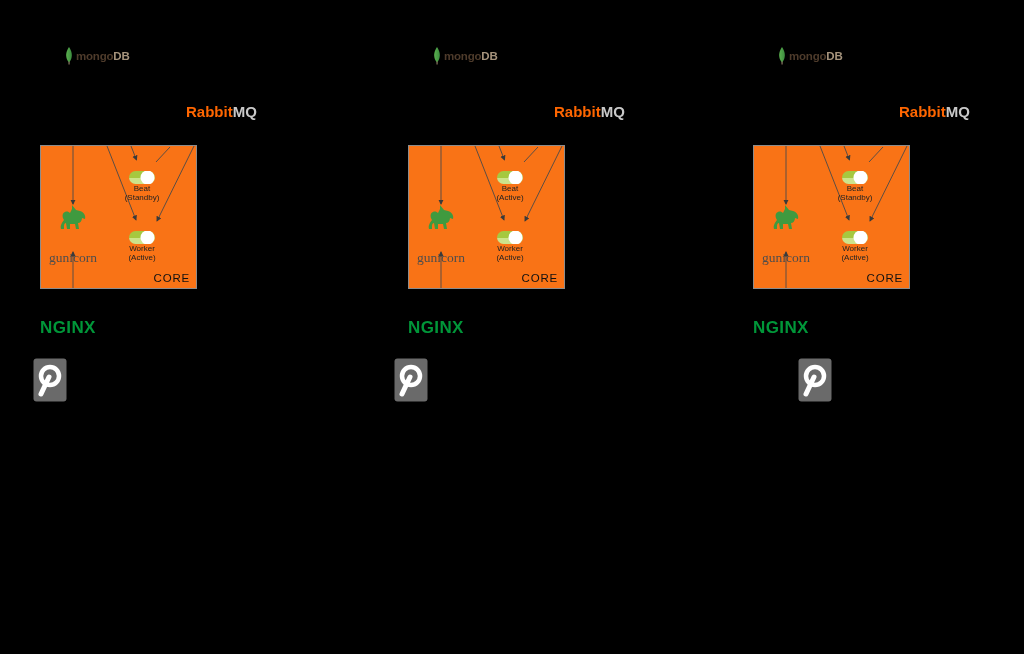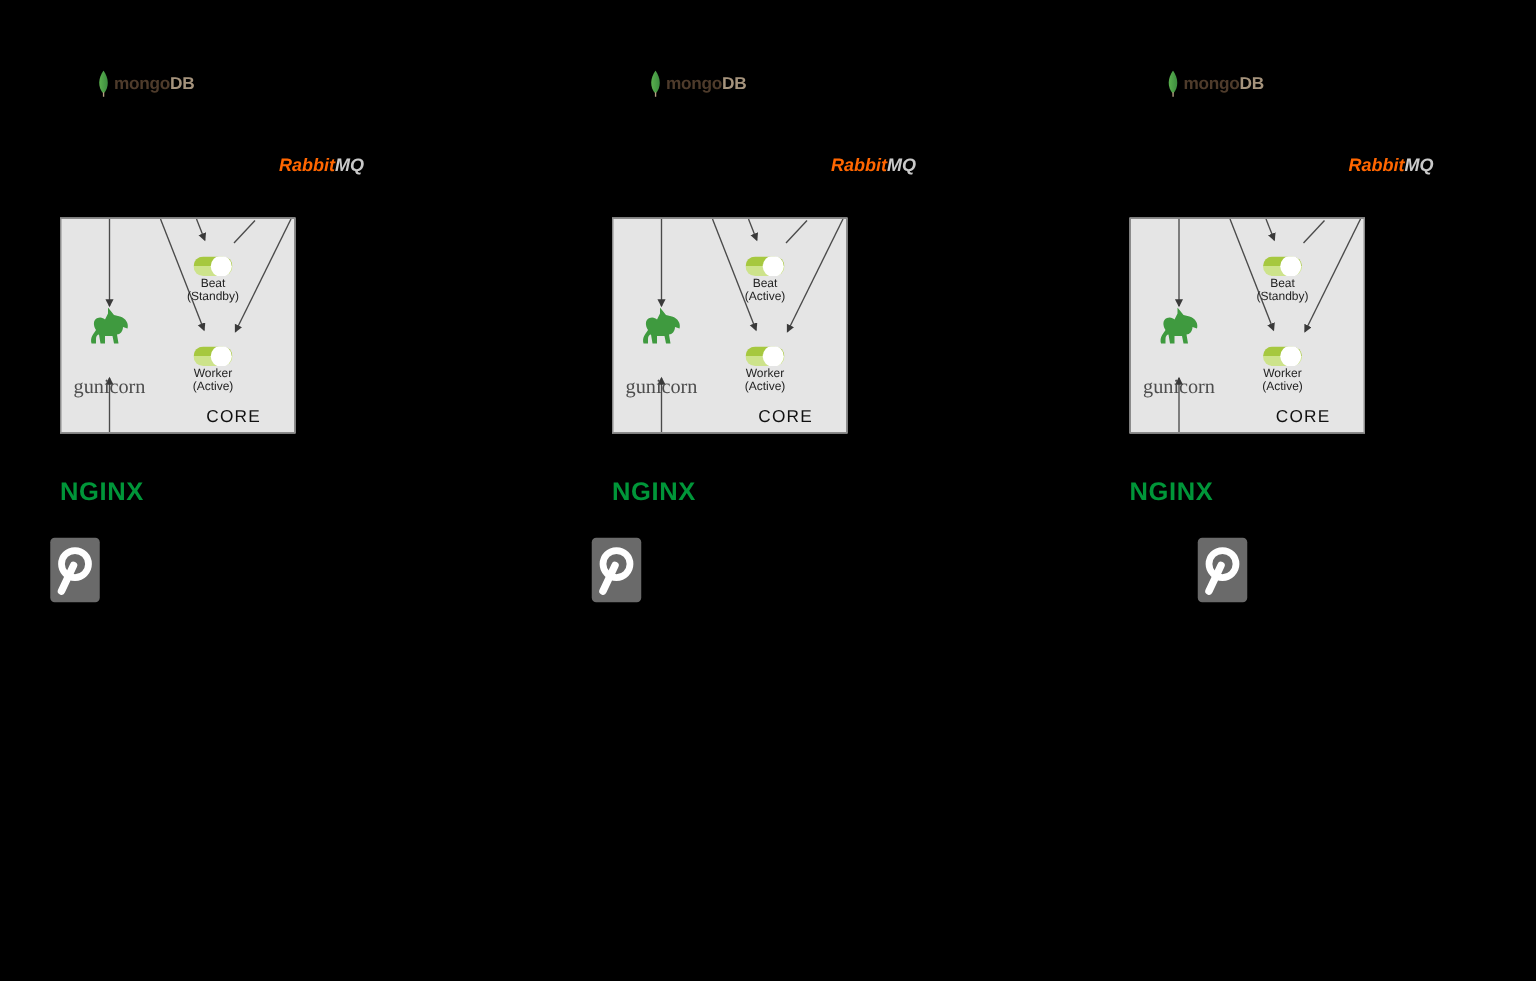--- a/index.html
+++ b/index.html
@@ -8,35 +8,35 @@
   .col{position:absolute;top:0;width:160px;height:430px;}
   .c0{left:40px}.c1{left:408px}.c2{left:753px}
 
   
   .mongo-logo{position:absolute;left:24px;top:46px;display:flex;align-items:center;height:20px;white-space:nowrap;}
   .mongo-leaf{display:block;margin-right:2px;}
   .mongo-text{font-size:11.5px;font-weight:bold;letter-spacing:-0.2px;}
   .mongo-word{color:#4e3b2b}.mongo-db{color:#a5937c}
 
   
-  .rabbit-logo{position:absolute;left:146px;top:103px;font-size:12px;font-weight:bold;white-space:nowrap;font-style:italic;}
+  .rabbit-logo{position:absolute;left:146px;top:103px;font-size:15px;font-weight:bold;white-space:nowrap;}
   .rabbit-word{color:#ff6600}.rabbit-mq{color:#c9c9c9}
 
   
-  .core-box{position:absolute;left:0;top:145px;width:157px;height:144px;background:#e5e5e5;
+  .core-box{position:absolute;left:0;top:145px;width:157px;height:144px;background:#f97316;
             border:1px solid #8c8c8c;box-sizing:border-box;}
   .box-lines{position:absolute;left:0;top:0;}
   .celery{position:absolute;left:88px;top:25px;}
   .celery.worker-pos{top:85px;}
   .proc-label{position:absolute;left:71px;width:60px;text-align:center;font-size:8px;line-height:9px;color:#222;}
   .beat-label-pos{top:38px}.worker-label-pos{top:98px}
   .gunicorn{position:absolute;left:1px;top:59px;width:62px;text-align:center;}
   .gunicorn svg{display:block;margin:0 auto;}
   .gunicorn-text{font-family:"Liberation Serif",serif;font-size:13.5px;color:#4d4d4d;margin-top:19px;}
-  .core-label{position:absolute;right:22px;bottom:4px;font-size:11.5px;letter-spacing:0.8px;color:#111;}
+  .core-label{position:absolute;right:6px;bottom:4px;font-size:11.5px;letter-spacing:0.8px;color:#111;}
 
   
   .nginx{position:absolute;left:0;top:318px;font-size:17px;font-weight:bold;letter-spacing:0.4px;color:#009639;}
 
   
   .disk{position:absolute;top:358px;}
   .c0 .disk{left:-7px}.c1 .disk{left:-14px}.c2 .disk{left:45px}
 
   
   .switch-icon{position:absolute;left:250px;top:511px;}

